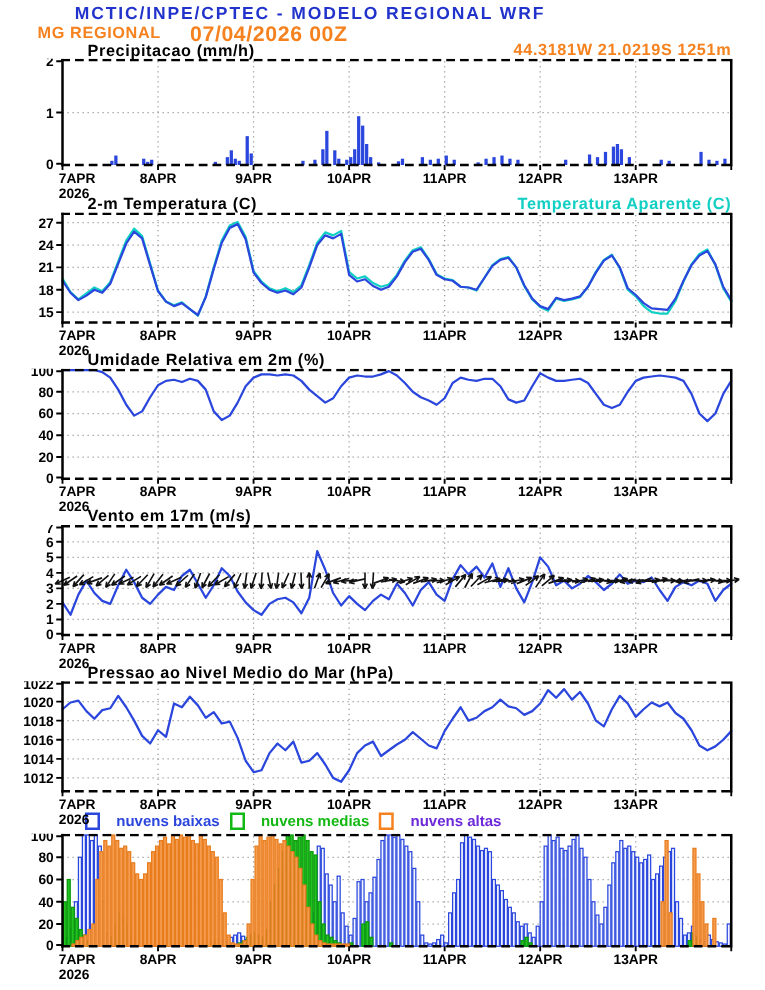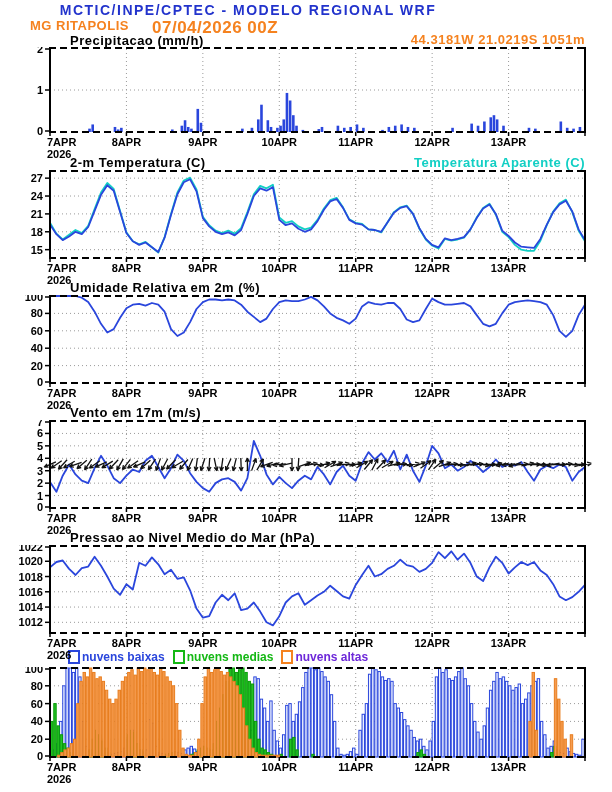--- a/index.html
+++ b/index.html
@@ -9,32 +9,32 @@
   }
   .hdr1{position:absolute;top:2px;left:0;width:496px;text-align:center;
         font-size:14px;font-weight:bold;letter-spacing:1.5px;}
   .hdr2a{position:absolute;top:18px;left:30px;font-size:13px;font-weight:bold;letter-spacing:.5px;}
   .hdr2b{position:absolute;top:18px;left:152px;font-size:17px;font-weight:bold;letter-spacing:.5px;}
   .coords{position:absolute;top:32px;right:27px;font-size:13px;font-weight:bold;letter-spacing:.5px;}
   .ptitle{position:absolute;left:70px;font-size:13px;font-weight:bold;color:#000;letter-spacing:.5px;white-space:nowrap;}
   .ptitle2{position:absolute;right:27px;font-size:13px;font-weight:bold;letter-spacing:.5px;white-space:nowrap;}
   .legendrow{position:absolute;left:68px;right:20px;display:flex;gap:8px;align-items:center;
              font-size:12px;font-weight:bold;white-space:nowrap;}
-  .lgitem{display:flex;align-items:center;gap:2px;}
+  .lgitem{display:flex;align-items:center;gap:13px;}
   .lgbox{display:inline-block;width:8px;height:10px;border:2px solid #000;background:#fff;}
   svg{position:absolute;left:0;display:block;}
   svg text{font-family:"Liberation Sans",sans-serif;font-weight:bold;fill:#000;}
 </style>
 </head>
 <body>
 
 <div class="hdr1" style="color: rgb(34, 51, 204);">MCTIC/INPE/CPTEC - MODELO REGIONAL WRF</div>
-<div class="hdr2a" style="color: rgb(245, 130, 31);">MG RITAPOLIS</div>
+<div class="hdr2a" style="color: rgb(245, 130, 31);">MG REGIONAL</div>
 <div class="hdr2b" style="color: rgb(245, 130, 31);">07/04/2026 00Z</div>
-<div class="coords" style="color: rgb(245, 130, 31);">44.3181W 21.0219S 1051m</div>
+<div class="coords" style="color: rgb(245, 130, 31);">44.3181W 21.0219S 1251m</div>
 
 <div class="ptitle" style="top:33px">Precipitacao (mm/h)</div>
 <div class="ptitle" style="top:155px">2-m Temperatura (C)</div>
 <div class="ptitle2" style="top: 155px; color: rgb(18, 207, 196); margin-left: 31px;">Temperatura Aparente (C)</div>
 <div class="ptitle" style="top:280px">Umidade Relativa em 2m (%)</div>
 <div class="ptitle" style="top:405px">Vento em 17m (m/s)</div>
 <div class="ptitle" style="top:530px">Pressao ao Nivel Medio do Mar (hPa)</div>
 
 <div class="legendrow" style="top:650px">
   <span class="lgitem">

